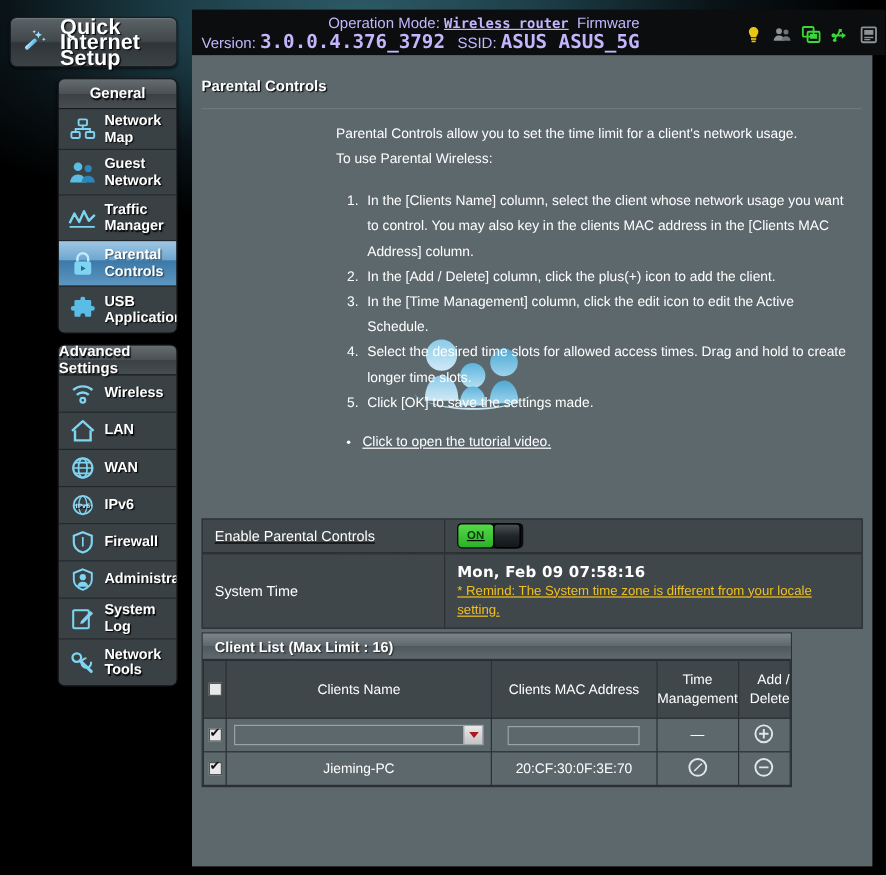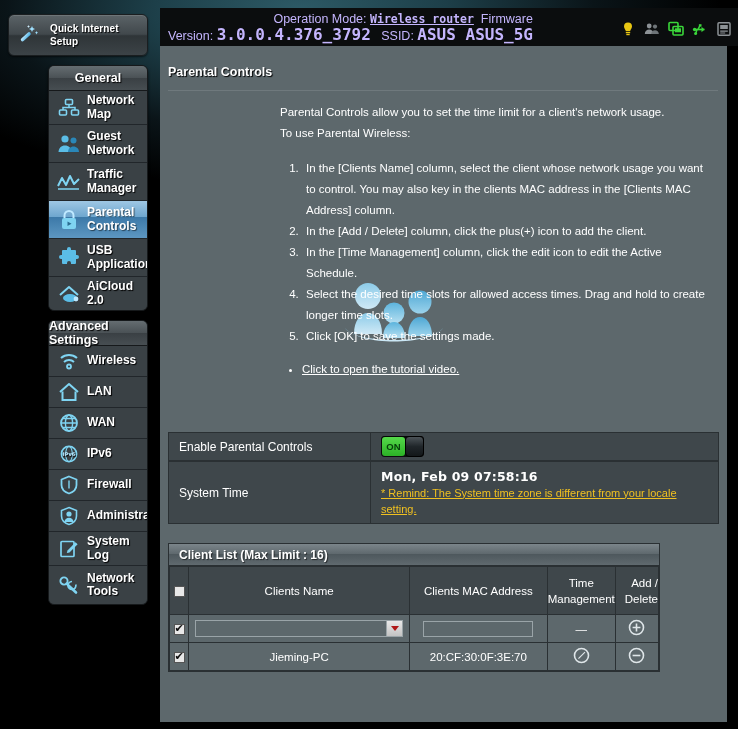--- a/index.html
+++ b/index.html
@@ -26,21 +26,21 @@
     height: 42px; width: 140px;
     border-radius: 6px;
     background: linear-gradient(180deg, #5b6367 0%, #41484c 48%, #2f3538 52%, #3c4347 100%);
     border: 1px solid #1a1e20;
     box-shadow: 0 1px 2px rgba(0,0,0,.6), inset 0 1px 0 rgba(255,255,255,.12);
     display: flex; align-items: center;
     padding-left: 6px;
     cursor: pointer;
   }
   .qis-text {
-    color: #fff; font-weight: bold; font-size: 10px;
+    color: #fff; font-weight: bold; font-size: 18px;
     line-height: 13px; letter-spacing: .1px;
     text-shadow: 1px 1px 1px #000;
     margin-left: 4px;
   }
   .group-block {
     margin-top: 9px;
     border-radius: 6px;
     background: #2b3134;
     border: 1px solid #16191b;
     box-shadow: 0 2px 3px rgba(0,0,0,.7);
@@ -151,30 +151,29 @@
     display: flex; align-items: center;
     padding-left: 10px;
     color: #fff; font-size: 12px;
     border-right: 1px solid #2a3033;
   }
   .frow-val {
     flex: 1;
     display: flex; align-items: center;
     padding-left: 10px;
   }
-  #row-enable { top: 386px; height: 29px; }
+  #row-enable { top: 386px; height: 29px; text-decoration: underline; }
   #row-time   { top: 415px; height: 63px; }
 
   .switch {
-    width: 43px; height: 21px; border-radius: 4px;
+    width: 55px; height: 21px; border-radius: 4px;
     background: #0d0f10;
     display: flex; align-items: center;
     cursor: pointer;
     box-shadow: inset 0 1px 2px rgba(0,0,0,.8);
-    justify-content: flex-end;
   }
   .switch .on {
     width: 29px; height: 19px; margin-left: 1px;
     border-radius: 3px;
     background: linear-gradient(180deg, #55d94a 0%, #2cb227 100%);
     color: #06400a; font-weight: bold; font-size: 9.5px;
     display: flex; align-items: center; justify-content: center;
     letter-spacing: .3px;
   }
   .switch .knob {
@@ -194,21 +193,20 @@
     color: #f0c020; font-size: 11px; line-height: 16px;
     text-decoration: underline; cursor: pointer;
     max-width: 330px;
   }
 
   
   #clientlist {
     position: absolute; left: 8px; top: 481px;
     width: 492px;
     border: 1px solid #2a3033;
-    margin-top: 16px;
   }
   #cl-head {
     height: 22px;
     background: linear-gradient(180deg, #7b858a 0%, #5e686d 48%, #4e585d 50%, #606a6f 100%);
     display: flex; align-items: center;
     padding-left: 10px;
     color: #fff; font-weight: bold; font-size: 12px;
     text-shadow: 1px 1px 1px rgba(0,0,0,.6);
     border-bottom: 1px solid #2a3033;
   }
@@ -351,30 +349,20 @@
 
       <div class="menu-item tall">
         <span class="mi-icon">
           <svg width="22" height="22" viewBox="0 0 22 22">
             <path d="M9 2a2 2 0 0 1 4 0v1h4a1 1 0 0 1 1 1v4h1a2 2 0 0 1 0 4h-1v4a1 1 0 0 1-1 1h-4v-1a2 2 0 0 0-4 0v1H5a1 1 0 0 1-1-1v-4H3a2 2 0 0 1 0-4h1V4a1 1 0 0 1 1-1h4z" fill="#5bbde6"></path>
           </svg>
         </span>
         <span class="mi-label">USB<br>Application</span>
       </div>
 
-      <div class="menu-item">
-        <span class="mi-icon">
-          <svg width="24" height="22" viewBox="0 0 24 22">
-            <path d="M3 12 L12 4 L21 12" fill="none" stroke="#7fd4f2" stroke-width="2" stroke-linejoin="round"></path>
-            <ellipse cx="13" cy="15" rx="7" ry="4" fill="#5bbde6"></ellipse>
-            <circle cx="19" cy="16" r="2.4" fill="#bfe9ff"></circle>
-          </svg>
-        </span>
-        <span class="mi-label">AiCloud 2.0</span>
-      </div>
     </div>
 
     <div class="group-block">
       <div class="group-head">Advanced Settings</div>
 
       <div class="menu-item">
         <span class="mi-icon">
           <svg width="22" height="20" viewBox="0 0 22 20">
             <path d="M3 7a12 12 0 0 1 16 0" fill="none" stroke="#7fd4f2" stroke-width="2"></path>
             <path d="M6 11a7.5 7.5 0 0 1 10 0" fill="none" stroke="#7fd4f2" stroke-width="2"></path>

